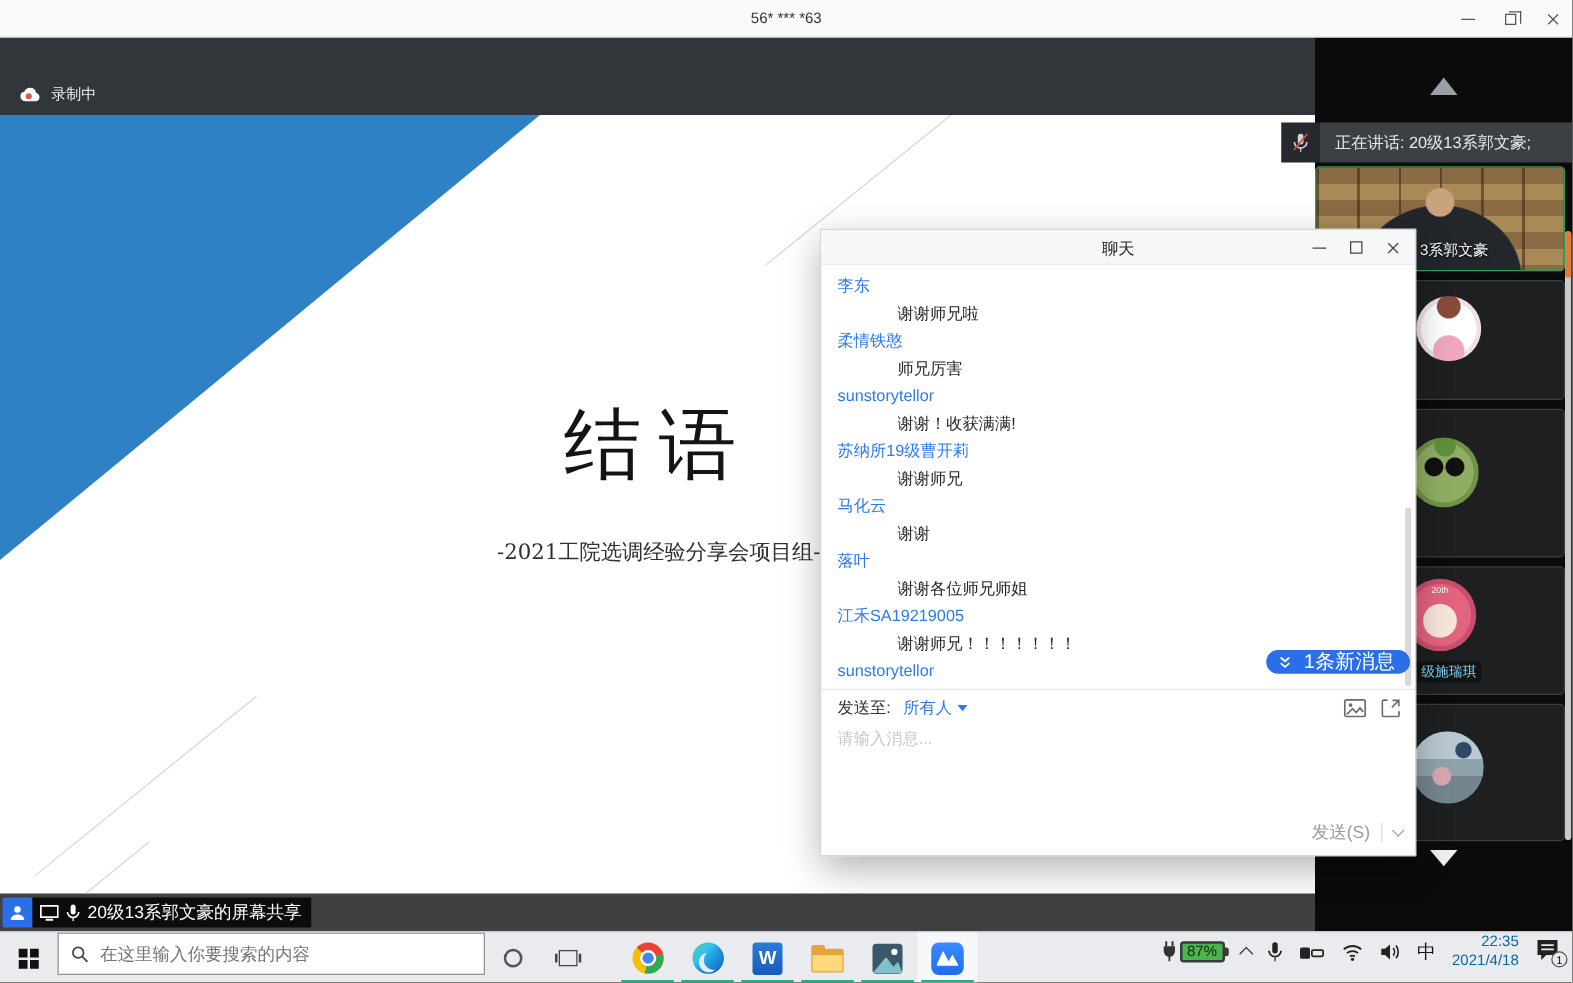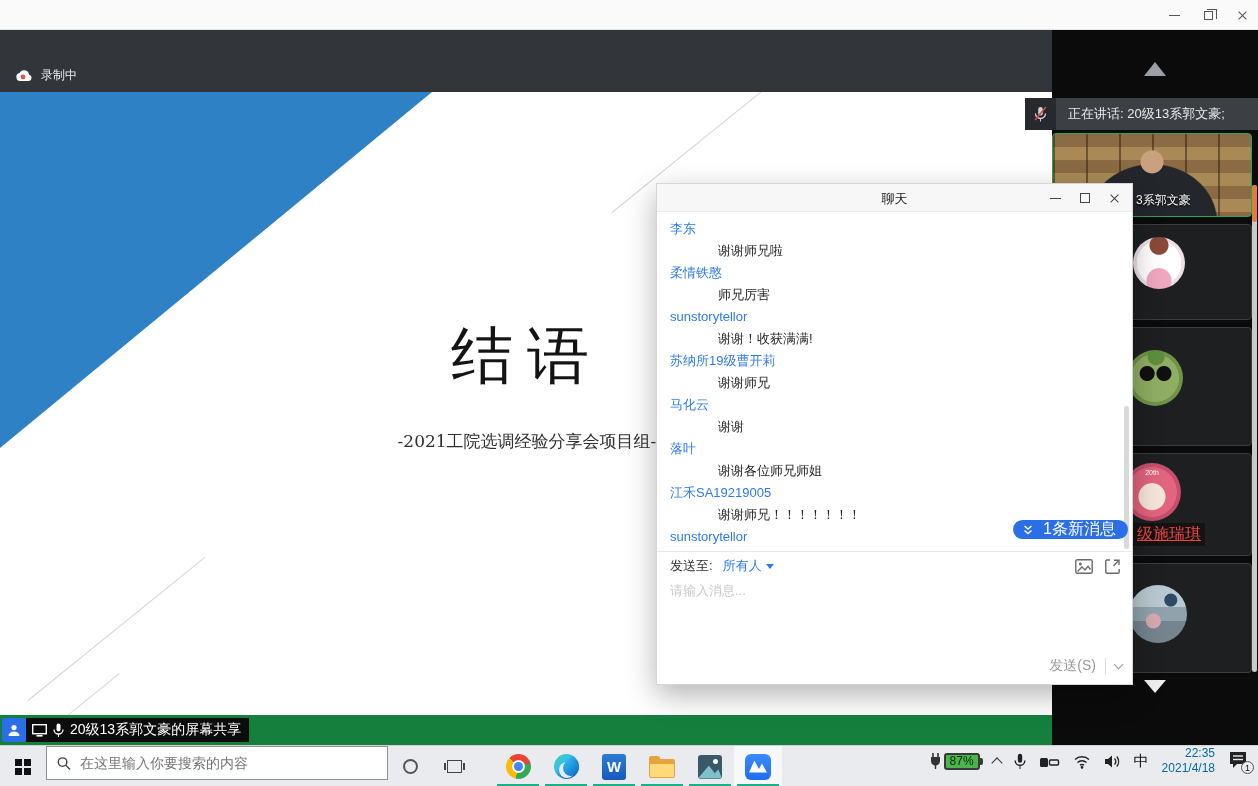--- a/index.html
+++ b/index.html
@@ -25,21 +25,21 @@
   .stage { position:absolute; top:92px; left:0; width:1052px; height:623px; background:#fff; overflow:hidden; z-index:1; }
   .blue-tri { position:absolute; top:0; left:0; width:432px; height:356px; background:#2e81c4; clip-path:polygon(0 0,100% 0,0 100%); }
   .dline { position:absolute; height:1px; background:#d6d6d6; transform:rotate(-39deg); transform-origin:left center; }
   .dl1 { left:612px; top:120px; width:220px; }
   .dl2 { left:28px; top:608px; width:228px; }
   .dl3 { left:12px; top:668px; width:138px; }
   .slide-title { position:absolute; left:377px; top:222px; width:300px; text-align:center; font-size:62px; letter-spacing:14px; color:#141414; font-family:"DejaVu Serif", serif; }
   .slide-sub { position:absolute; left:327px; top:338px; width:400px; text-align:center; font-size:17px; color:#2f2f2f; font-family:"DejaVu Serif", serif; }
 
   
-  .b-strip { position:absolute; top:715px; left:0; width:1052px; height:40px; background:#15803d; z-index:1; }
+  .b-strip { position:absolute; top:715px; left:0; width:1052px; height:40px; background:#404040; z-index:1; }
   .share-banner { position:absolute; left:2px; top:3px; height:24px; display:flex; align-items:stretch; }
   .share-avatar { width:24px; height:24px; background:#2a6fe8; border-radius:2px; display:flex; align-items:center; justify-content:center; }
   .share-label { background:#0c0c0c; color:#fff; font-size:14px; display:flex; align-items:center; gap:6px; padding:0 8px 0 6px; }
 
   
   .sidebar { position:absolute; top:30px; left:1052px; width:206px; height:715px; background:#0b0b0c; z-index:3; }
   .tri-up { position:absolute; top:32px; left:92px; width:0; height:0; border-left:11px solid transparent; border-right:11px solid transparent; border-bottom:14px solid #9aa0a6; }
   .tri-down { position:absolute; top:650px; left:92px; width:0; height:0; border-left:11px solid transparent; border-right:11px solid transparent; border-top:13px solid #efefef; }
   .thumbs { position:absolute; top:103px; left:0; width:200px; }
   .thumb { position:relative; margin-bottom:7px; background:#1d1f21; border:1px solid #3a3d3f; border-radius:4px; overflow:hidden; }
@@ -61,21 +61,21 @@
       radial-gradient(circle at 52% 12%, #5f8f3e 0 8px, rgba(0,0,0,0) 9px),
       radial-gradient(circle, #8fae63 0 60%, #6f9448 61%); }
   .av4 { left:70px; top:9px; width:58px; height:58px; background:
       radial-gradient(circle at 50% 58%, #f6e6da 0 13px, rgba(0,0,0,0) 14px),
       radial-gradient(circle, #e2647e 0 60%, #c74f6c 61%); color:#fff; font-size:7px; text-align:center; padding-top:6px; }
   .av5 { left:76px; top:21px; width:58px; height:58px; background:
       radial-gradient(circle at 72% 26%, #2e4a66 0 6px, rgba(0,0,0,0) 7px),
       radial-gradient(circle at 42% 62%, #d8a8b0 0 7px, rgba(0,0,0,0) 8px),
       linear-gradient(180deg, #b9c8d1 0 38%, #8fa3ad 38% 62%, #75858e 62%); }
   .pname1 { position:absolute; left:83px; bottom:7px; color:#fff; font-size:12px; text-shadow:0 1px 2px #000; }
-  .pname4 { position:absolute; left:80px; bottom:9px; background:rgba(18,18,18,.85); color:#ef4444; font-size:16px; padding:1px 4px;text-decoration:underline; }
+  .pname4 { position:absolute; left:80px; bottom:9px; background:rgba(18,18,18,.85); color:#7dd3fc; font-size:11px; padding:1px 4px; }
   .sb-track { position:absolute; right:1px; top:155px; width:5px; height:487px; background:#c9c9c9; border-radius:3px; }
   .sb-thumb { position:absolute; right:1px; top:155px; width:5px; height:37px; background:#e07b39; border-radius:3px; z-index:2; }
 
   
   .speak { position:absolute; top:98px; left:1025px; width:233px; height:32px; display:flex; z-index:4; }
   .speak-ic { width:31px; background:#26292d; display:flex; align-items:center; justify-content:center; }
   .speak-tx { flex:1; background:#3c4045; color:#e9e9e9; font-size:13px; display:flex; align-items:center; padding-left:12px; }
 
   
   .chat { position:absolute; left:656px; top:183px; width:477px; height:502px; background:#fff; border:1px solid #d6d6d6; box-shadow:0 10px 28px rgba(0,0,0,.3); z-index:10; }
@@ -145,20 +145,21 @@
   .clock { text-align:right; font-size:12px; color:#0369a1; line-height:15px; }
   .notif { position:relative; width:22px; height:22px; }
   .notif .badge { position:absolute; right:-4px; bottom:-2px; width:13px; height:13px; border:1px solid #555; border-radius:50%; background:#e9ebee; font-size:9px; color:#111; display:flex; align-items:center; justify-content:center; }
 </style>
 </head>
 <body>
 
 <div id="app">
 
   <div class="titlebar">
+    <div class="tt">56* *** *63</div>
     <div class="win-ctrls">
       <div class="g-min"></div>
       <div class="g-max"></div>
       <div class="g-close"></div>
     </div>
   </div>
 
   <div class="m-header">
     <div class="recording">
       <svg width="17" height="13" viewBox="0 0 17 13">

